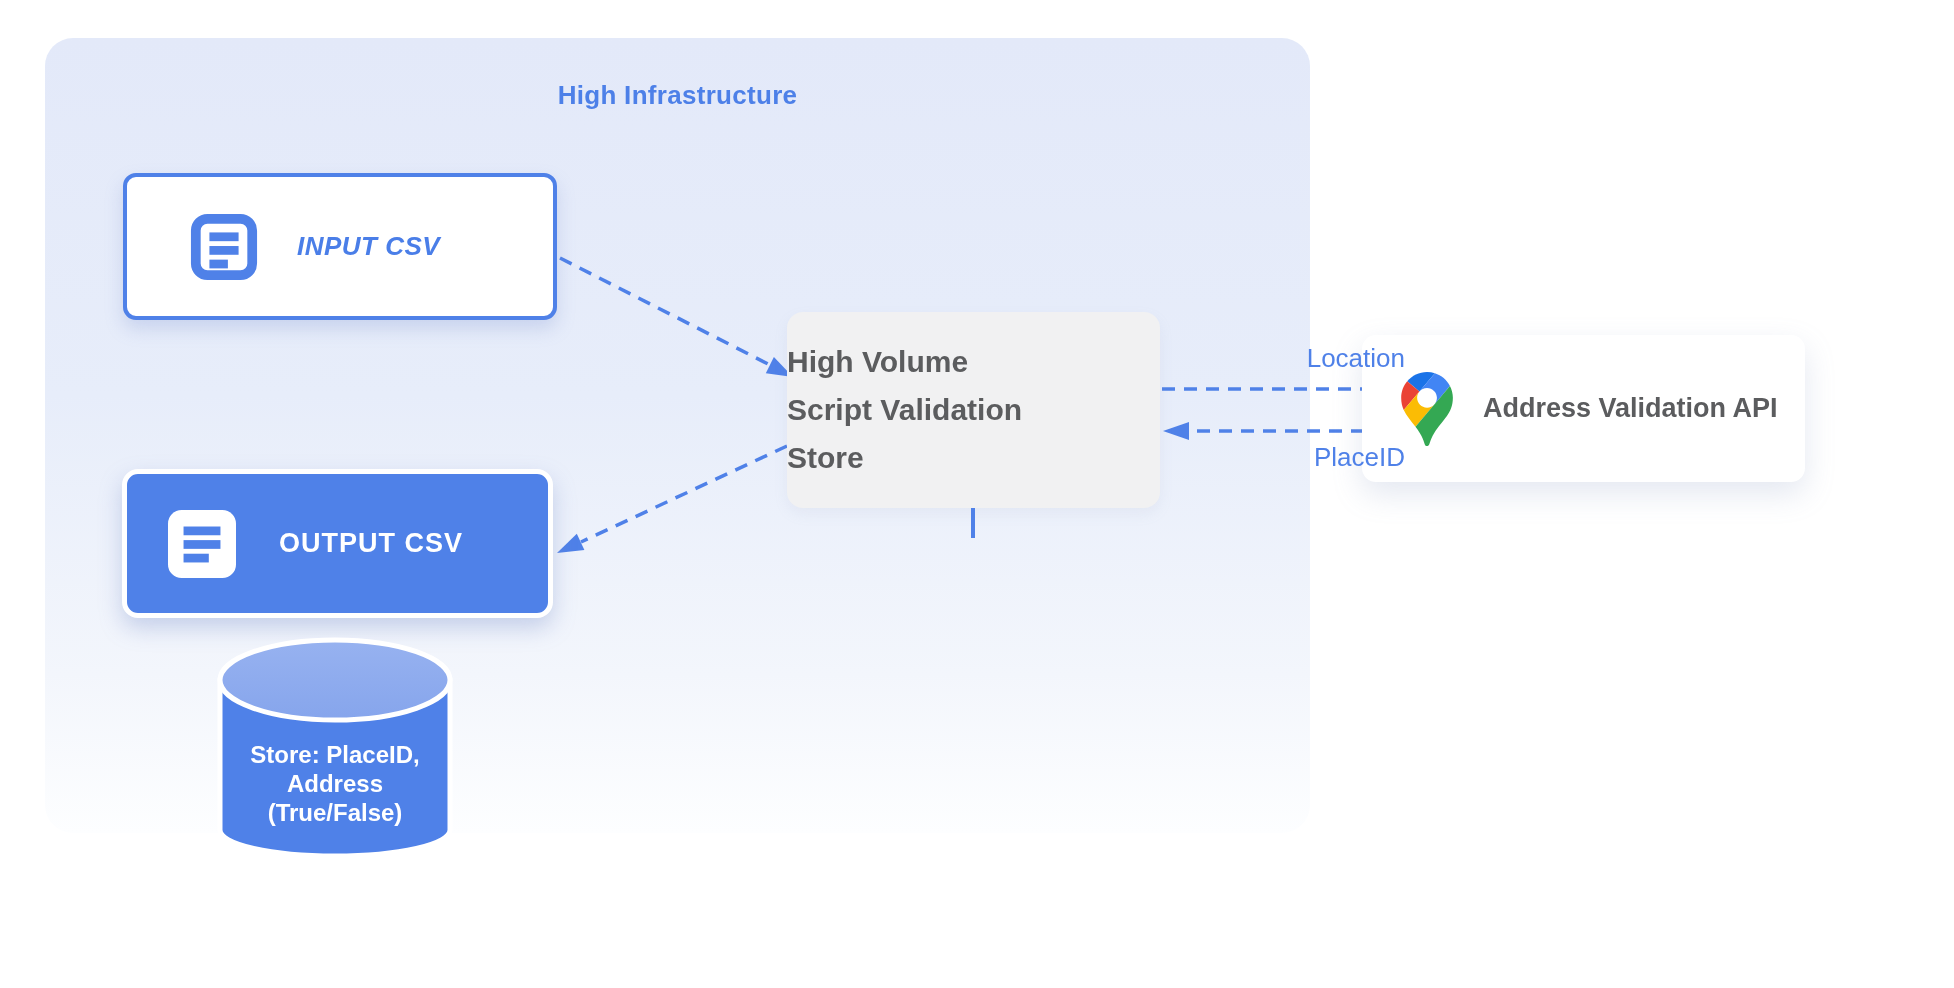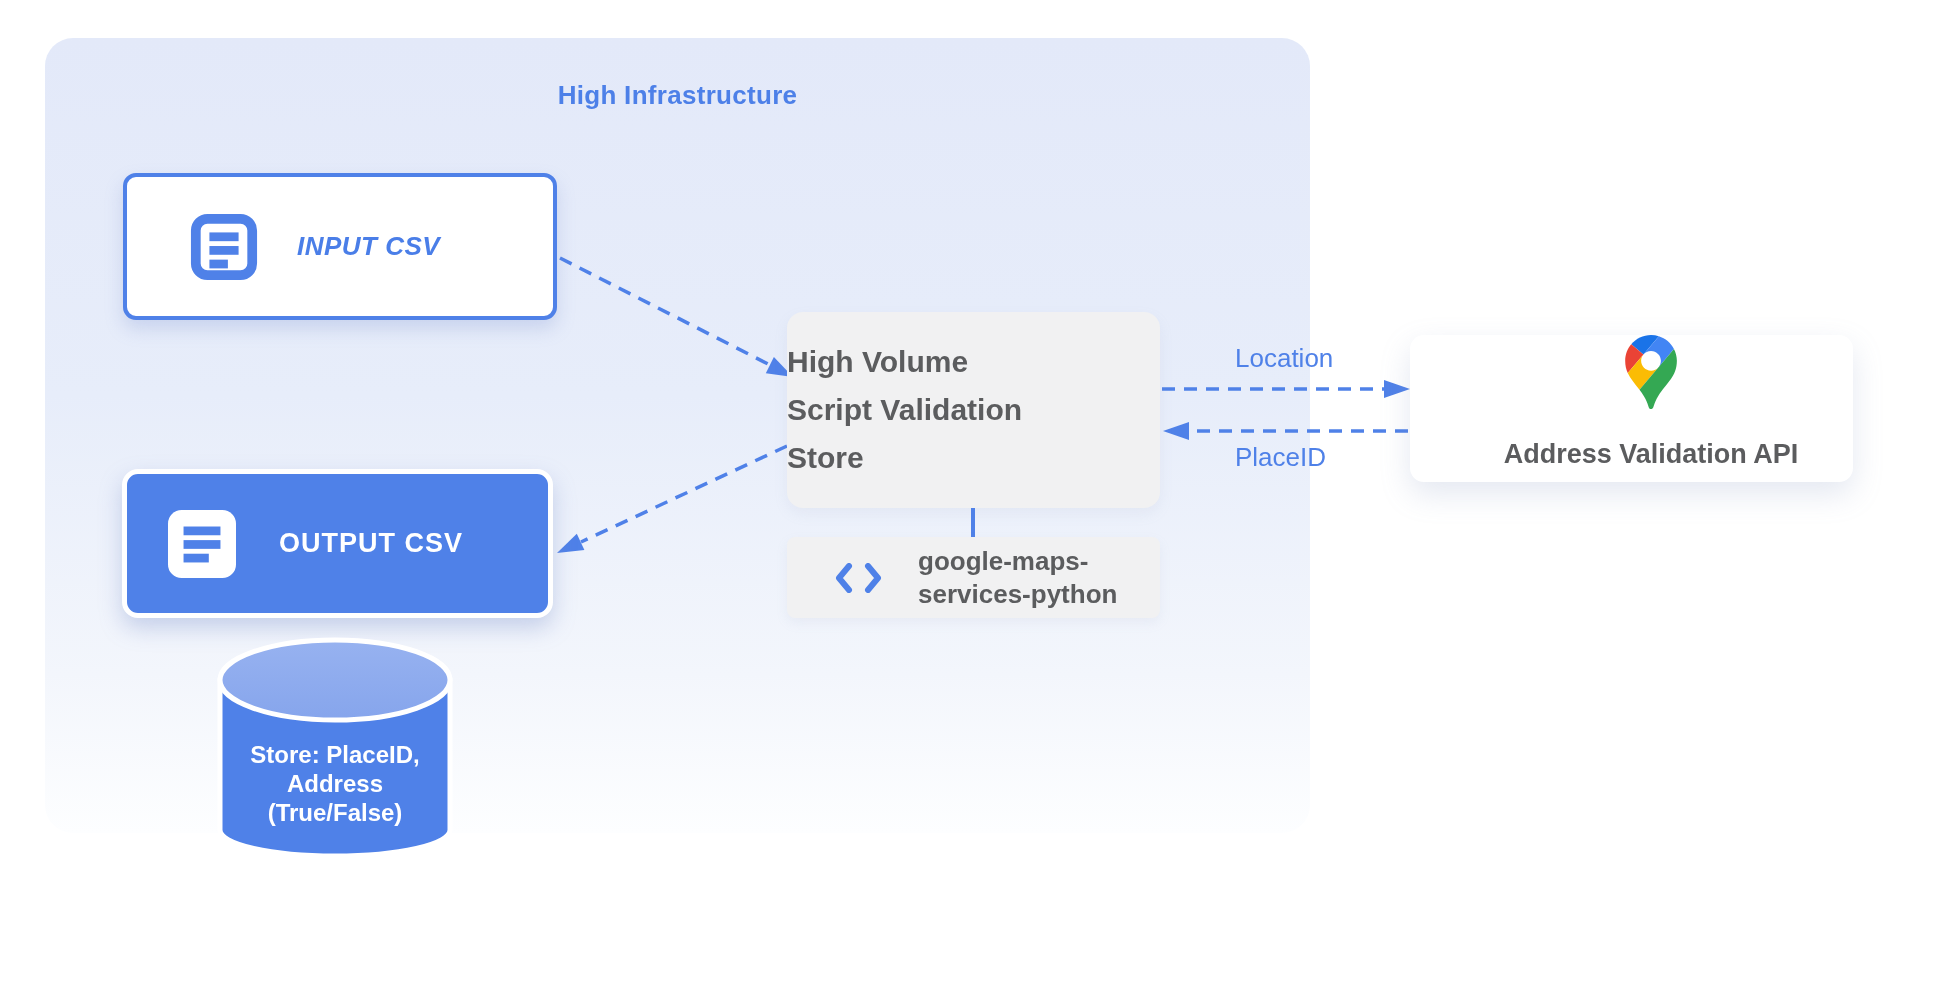--- a/index.html
+++ b/index.html
@@ -49,37 +49,36 @@
     background:#f1f1f2;border-radius:8px;
     display:flex;align-items:center;padding-left:48px;gap:36px;box-sizing:border-box;
     box-shadow:0 5px 12px rgba(150,160,190,.10);
   }
   .library-node .lines{font-size:26px;font-weight:bold;line-height:33px;color:#5b5c5e;}
   .connector{
     position:absolute;left:971px;top:508px;width:4px;height:30px;background:#4f81e8;
   }
   
   .api-node{
-    position:absolute;left:1410px;top:335px;width:443px;height:147px;box-sizing:border-box;
+    position:absolute;left:1362px;top:335px;width:443px;height:147px;box-sizing:border-box;
     background:#ffffff;border-radius:14px;
     display:flex;align-items:center;padding-left:39px;gap:30px;
     box-shadow:0 12px 30px rgba(130,150,190,.22);
-    flex-direction:column;
   }
   .api-node .label{font-size:27px;font-weight:bold;color:#5b5c5e;}
   
   .cylinder-svg{position:absolute;left:213px;top:634px;}
   .datastore-label{
     position:absolute;left:213px;top:740px;width:244px;text-align:center;
     font-size:24px;font-weight:bold;line-height:29px;color:#ffffff;
   }
   
   .arrows{position:absolute;left:0;top:0;pointer-events:none;}
   .edge-label{
-    position:absolute;width:170px;text-align:left;font-size:26px;color:#4f81e8;
+    position:absolute;width:170px;text-align:right;font-size:26px;color:#4f81e8;
   }
   .loc-label{left:1235px;top:343px;}
   .pid-label{left:1235px;top:442px;}
 </style>
 </head>
 <body>
 
 <div class="canvas">
 
   <div class="infra"></div>
@@ -111,30 +110,20 @@
   </div>
 
   <div class="script-node">
     <div>High Volume</div>
     <div>Script Validation</div>
     <div>Store</div>
   </div>
 
   <div class="connector"></div>
 
-  <div class="library-node">
-    <svg width="47" height="30" viewBox="0 0 47 30">
-      <path d="M14 3 L4 15 L14 27" fill="none" stroke="#4f81e8" stroke-width="6" stroke-linecap="round" stroke-linejoin="round"></path>
-      <path d="M33 3 L43 15 L33 27" fill="none" stroke="#4f81e8" stroke-width="6" stroke-linecap="round" stroke-linejoin="round"></path>
-    </svg>
-    <div class="lines">
-      <div>google-maps-</div>
-      <div>services-python</div>
-    </div>
-  </div>
 
   <div class="api-node">
     <svg width="52" height="74" viewBox="0 0 92.3 132.3">
       <path fill="#1a73e8" d="M60.2 2.2C55.8.8 51 0 46.1 0 32 0 19.3 6.4 10.8 16.5l21.8 18.3L60.2 2.2z"></path>
       <path fill="#ea4335" d="M10.8 16.5C4.1 24.5 0 34.9 0 46.1c0 8.7 1.7 15.7 4.6 22l28-33.3-21.8-18.3z"></path>
       <path fill="#4285f4" d="M46.2 28.5c9.8 0 17.7 7.9 17.7 17.7 0 4.3-1.6 8.3-4.2 11.4 0 0 13.9-16.6 27.5-32.7-5.6-10.8-15.3-19-27-22.7L32.6 34.8c3.3-3.8 8.1-6.3 13.6-6.3"></path>
       <path fill="#fbbc04" d="M46.2 63.8c-9.8 0-17.7-7.9-17.7-17.7 0-4.3 1.5-8.3 4.1-11.3l-28 33.3c4.8 10.6 12.8 19.2 21 29.9l34.1-40.5c-3.3 3.9-8.1 6.3-13.5 6.3"></path>
       <path fill="#34a853" d="M59.1 109.2c15.4-24.1 33.3-35 33.3-63 0-7.7-1.9-14.9-5.2-21.3L25.6 98c2.6 3.4 5.3 7.3 7.9 11.3 9.4 14.5 6.8 23.1 12.8 23.1s3.4-8.7 12.8-23.2"></path>
     </svg>
     <span class="label">Address Validation API</span>

